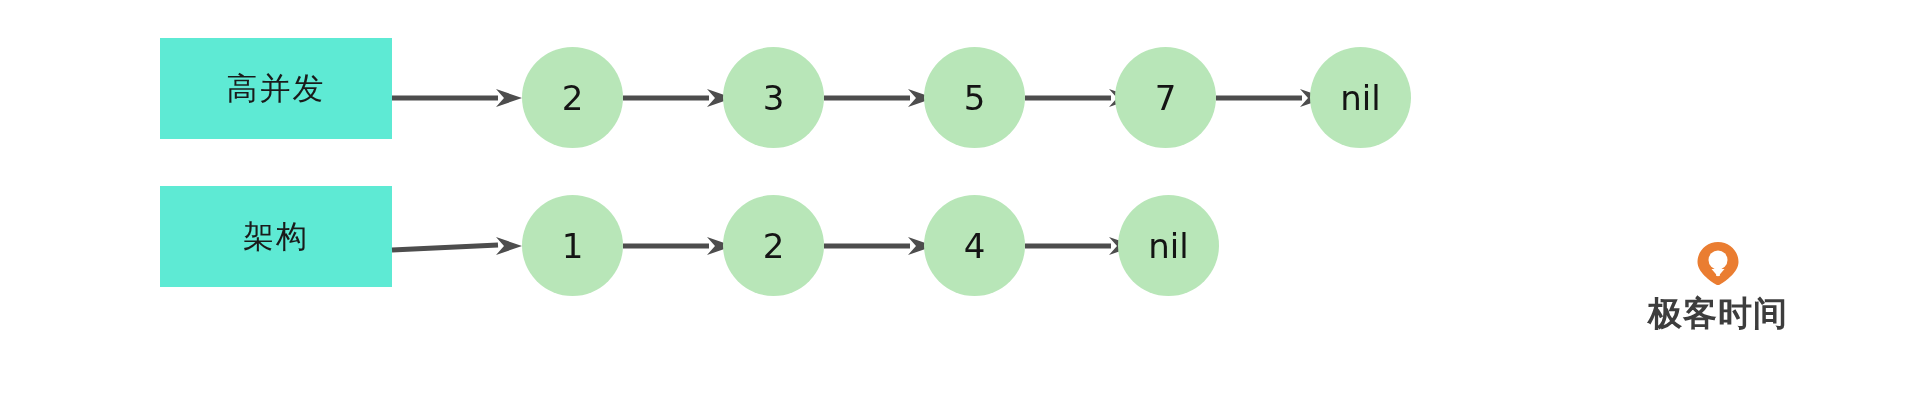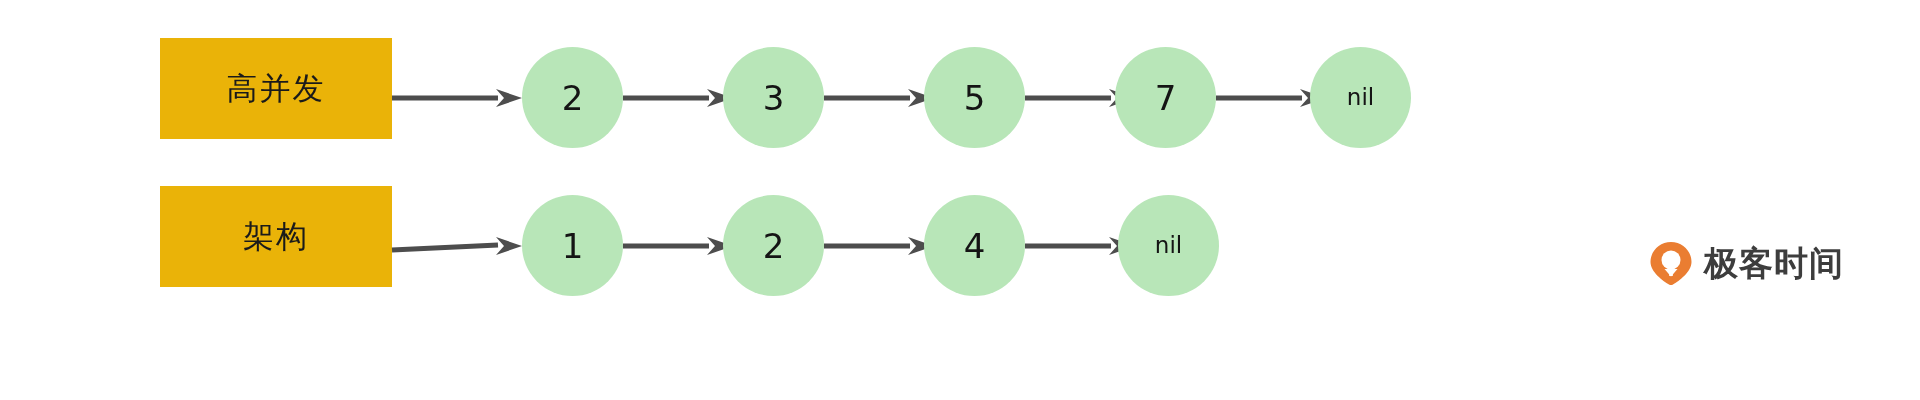--- a/index.html
+++ b/index.html
@@ -31,21 +31,21 @@
   #row-0 { top: 38px; }
   #row-1 { top: 186px; }
 
   
   .head-box {
     position: absolute;
     left: 160px;
     top: 0px;
     width: 232px;
     height: 101px;
-    background: #eab308;
+    background: #5eead4;
     display: flex;
     align-items: center;
     justify-content: center;
     box-sizing: border-box;
   }
   .head-box-label {
     font-family: "DejaVu Sans", "Liberation Sans", sans-serif;
     font-size: 31px;
     color: #1a1a1a;
     letter-spacing: 2px;
@@ -67,21 +67,21 @@
     box-sizing: border-box;
   }
   .node-label {
     font-family: "DejaVu Sans", "Liberation Sans", sans-serif;
     font-size: 34px;
     color: #141414;
     line-height: 1;
     white-space: nowrap;
   }
   .node.is-nil .node-label {
-    font-size: 23px;
+    font-size: 34px;
   }
 
   
   .arrow {
     position: absolute;
     top: 50px;
     height: 20px;
     display: block;
   }
   .arrow svg {
@@ -90,20 +90,21 @@
   }
 
   
   #watermark {
     position: absolute;
     left: 1648px;
     top: 240px;
     display: flex;
     align-items: center;
     gap: 10px;
+    flex-direction: column;
   }
   #watermark-mark {
     width: 46px;
     height: 46px;
     flex: 0 0 auto;
   }
   #watermark-text {
     font-family: "DejaVu Sans", "Liberation Sans", sans-serif;
     font-size: 34px;
     font-weight: bold;

